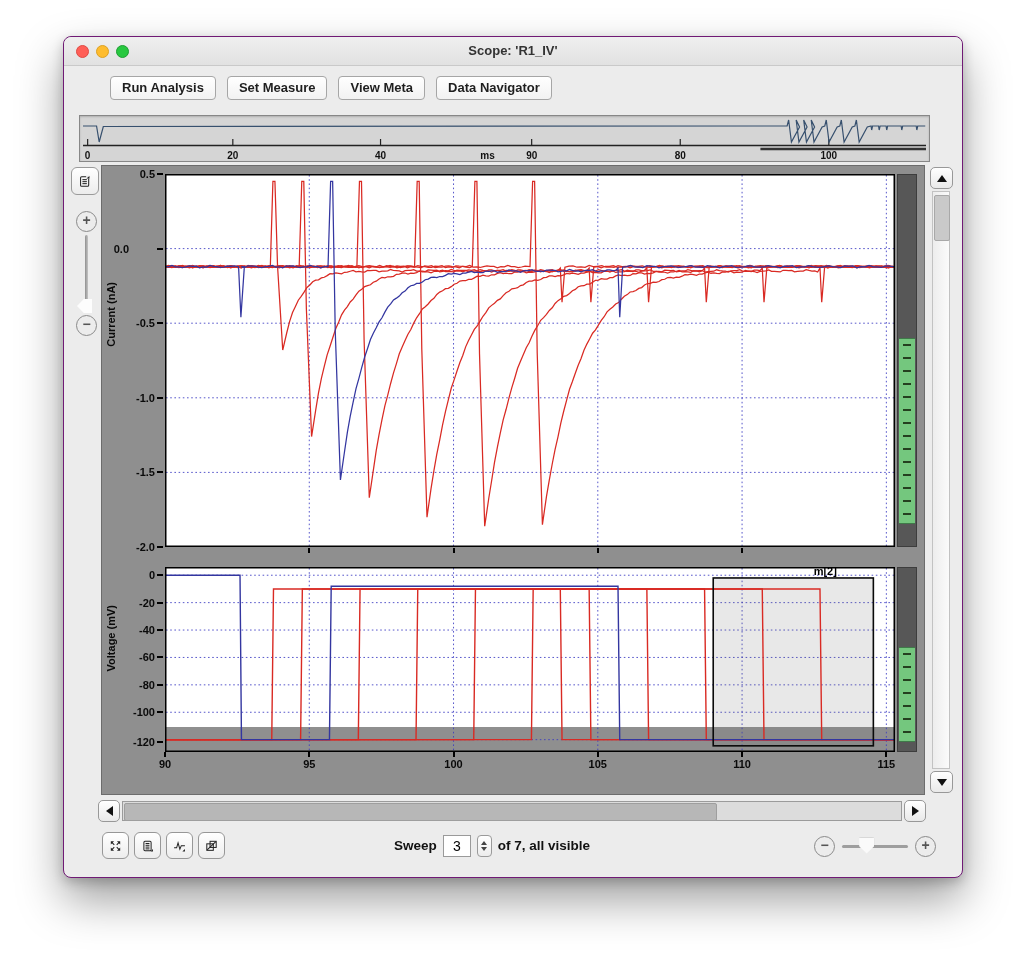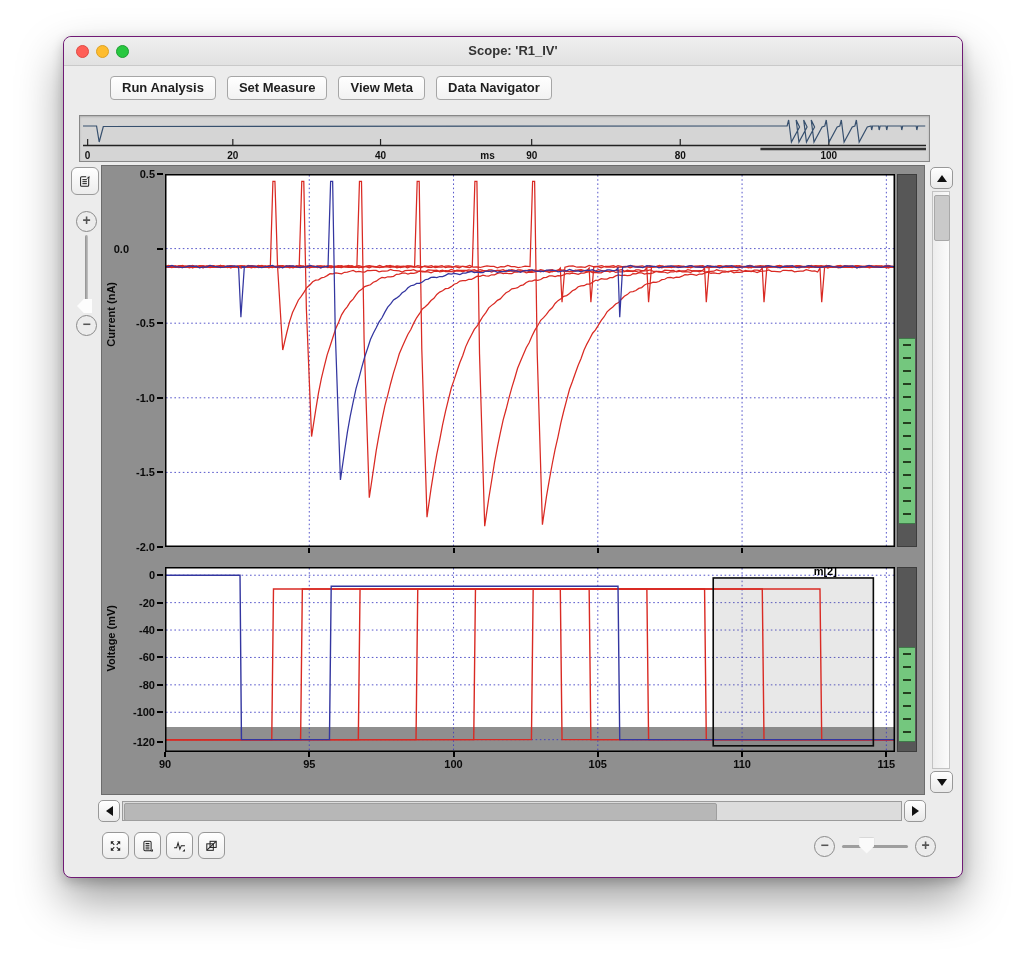--- a/index.html
+++ b/index.html
@@ -324,20 +324,29 @@
     </button>
     <button class="fb">
       <svg width="18" height="18" viewBox="0 0 18 18">
         <rect x="2.5" y="6" width="9" height="9" class="iconstroke"></rect>
         <rect x="7" y="2.5" width="8.5" height="8.5" class="iconstroke"></rect>
         <line x1="3" y1="14.5" x2="15" y2="3" class="iconstroke"></line>
       </svg>
     </button>
   </div>
 
+  <div class="sweep">
+    <span>Sweep</span>
+    <input class="sin" value="3" style="">
+    <span class="stp">
+        <i class="u"></i>
+        <i class="d"></i>
+      </span>
+    <span>of 7, all visible</span>
+  </div>
 
   <div class="zoomctl">
     <div class="zc">−</div>
     <div class="ztrack">
       <div class="zthumb"></div>
     </div>
     <div class="zc">+</div>
   </div>
 
 </div>

